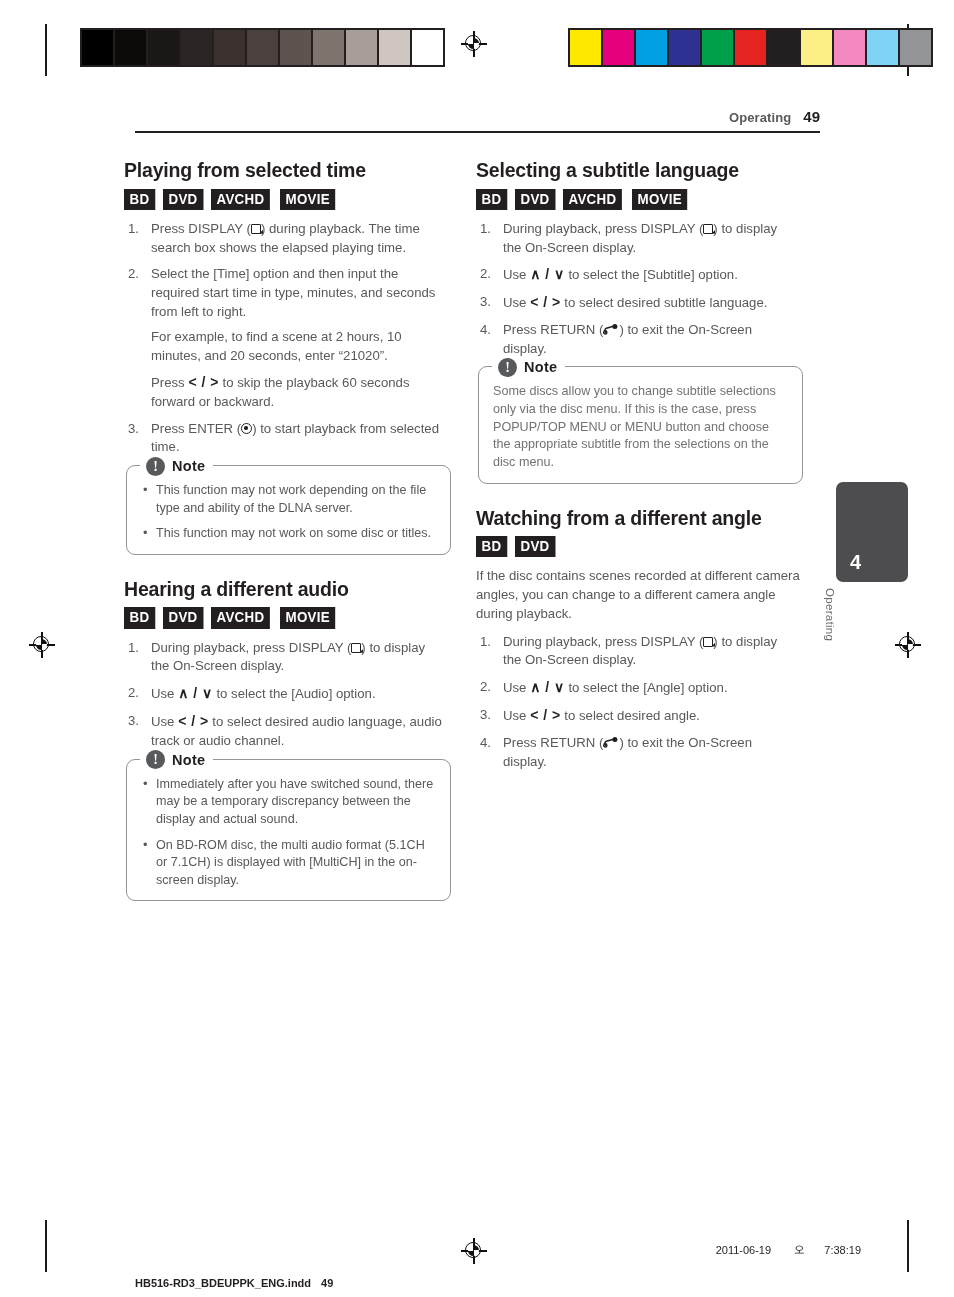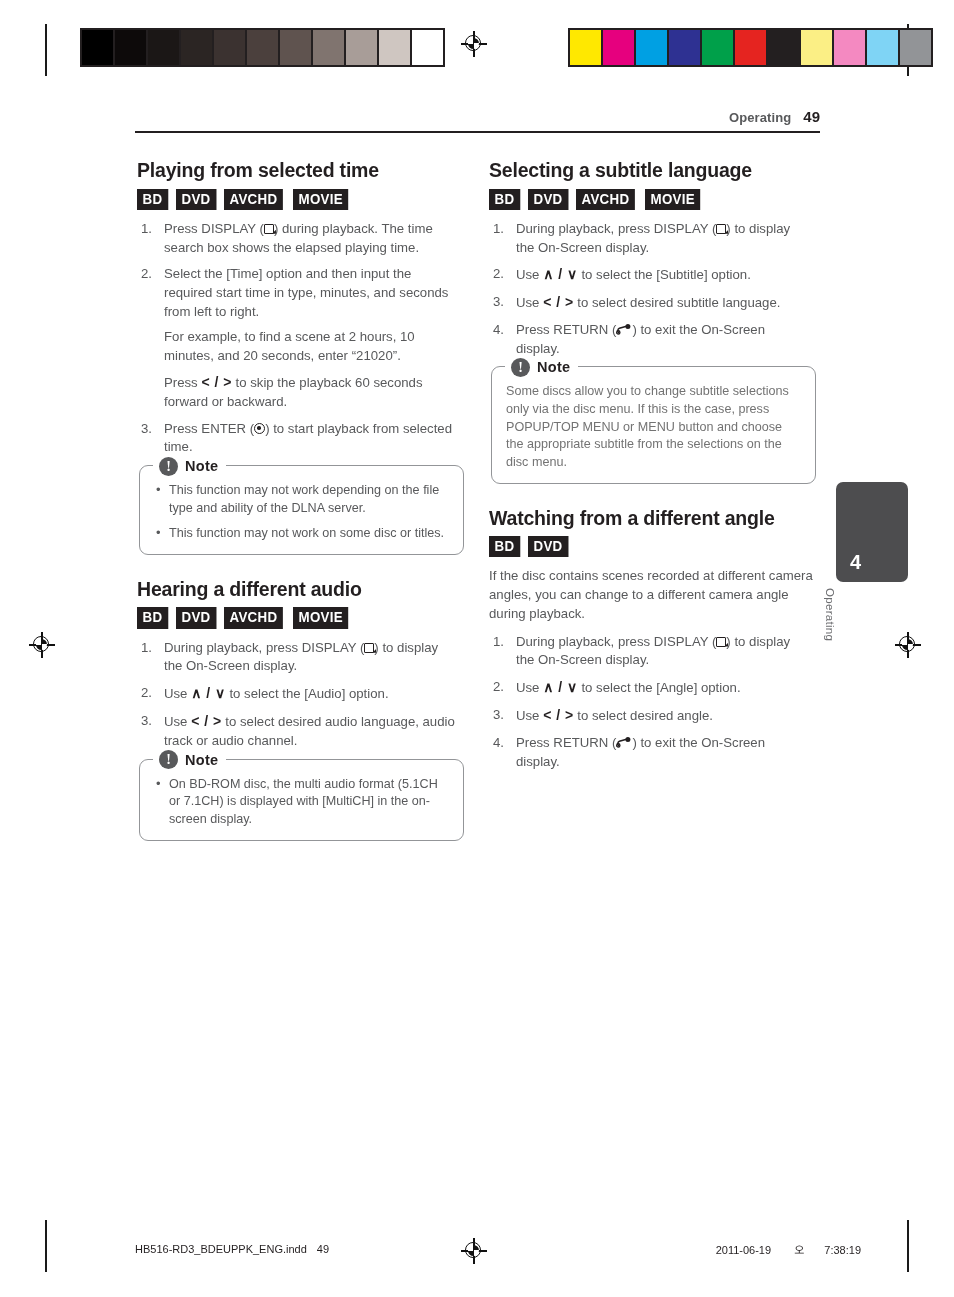--- a/index.html
+++ b/index.html
@@ -81,21 +81,21 @@
   .page-header .page-num {
     font-size: 15px;
     font-weight: bold;
     color: #231f20;
     margin-left: 12px;
   }
 
   
   .columns {
     position: absolute;
-    left: 137px;
+    left: 124px;
     top: 158px;
     width: 686px;
     display: flex;
     gap: 25px;
   }
   .col { width: 327px; }
 
   h2.section-title {
     font-size: 19.5px;
     font-weight: bold;
@@ -302,24 +302,25 @@
     transform: rotate(90deg);
     transform-origin: left top;
     letter-spacing: 0.3px;
     white-space: nowrap;
   }
 
   
   .footer-file {
     position: absolute;
     left: 135px;
-    top: 1243px;
+    top: 1277px;
     font-size: 11px;
     color: #231f20;
     font-family: "Liberation Sans", sans-serif;
+    font-weight: bold;
   }
   .footer-file .fnum { margin-left: 10px; }
   .footer-time {
     position: absolute;
     right: 93px;
     top: 1243px;
     font-size: 11px;
     color: #231f20;
     font-family: "Liberation Sans", sans-serif;
     white-space: nowrap;
@@ -445,20 +446,21 @@
           <li>
             <p>Use <span class="nav-glyph">&lt; / &gt;</span> to select desired audio language, audio track or audio channel.</p>
           </li>
         </ol>
         <div class="note">
           <div class="note-head">
             <span class="note-badge">!</span>
             <span class="note-label">Note</span>
           </div>
           <ul>
+            <li>Immediately after you have switched sound, there may be a temporary discrepancy between the display and actual sound.</li>
             <li>On BD-ROM disc, the multi audio format (5.1CH or 7.1CH) is displayed with [MultiCH] in the on-screen display.</li>
           </ul>
         </div>
       </div>
     </div>
   <div class="col" id="col-right">
       <div class="section-block">
         <h2 class="section-title">Selecting a subtitle language</h2>
         <div class="badges">
           <span class="badge">BD</span>

